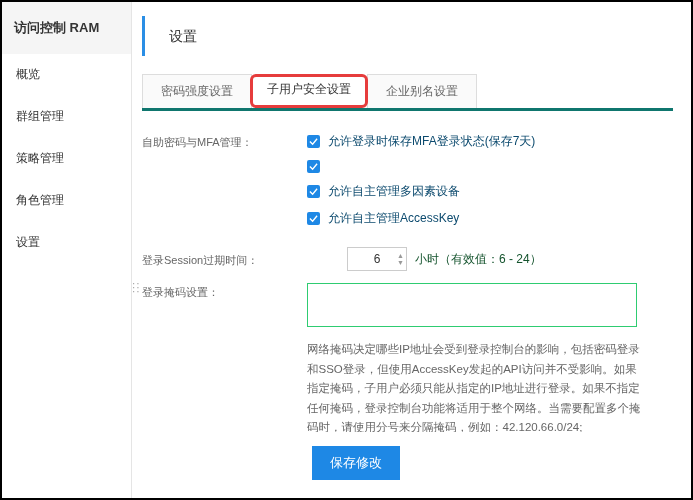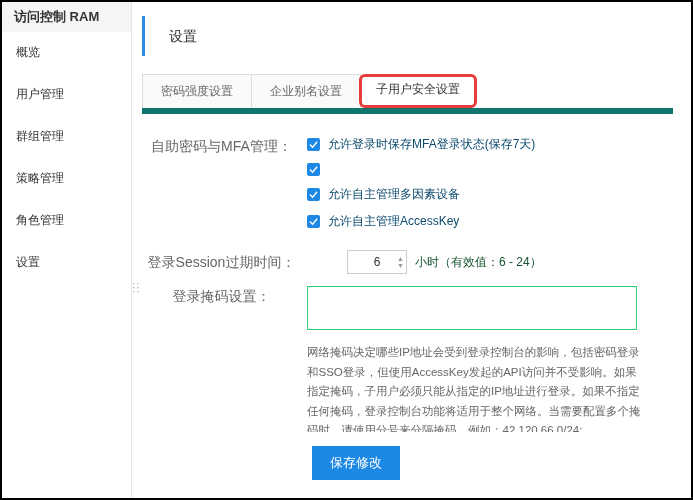--- a/index.html
+++ b/index.html
@@ -1,30 +1,30 @@
 <!DOCTYPE html>
 <html><head>
 <meta charset="utf-8">
 <style>
 * { box-sizing: border-box; margin: 0; padding: 0; }
 body { font-family: -apple-system, "Helvetica Neue", Arial, sans-serif; font-size: 12px; color: #333; background: #fff; }
 .app { display: flex; width: 693px; height: 500px; border: 2px solid #000; }
 .sidebar { width: 130px; background: #fff; border-right: 1px solid #e5e5e5; }
-.sidebar-header { background: #f5f5f5; padding: 6px 12px; font-size: 13px; font-weight: bold; color: #333; }
+.sidebar-header { background: #f5f5f5; padding: 17px 12px; font-size: 13px; font-weight: bold; color: #333; }
 .sidebar-item { padding: 12px 14px; font-size: 12px; color: #333; cursor: pointer; border-bottom: 1px solid transparent; font-family: Liberation Mono, monospace; }
 .main { flex: 1; display: flex; flex-direction: column; padding: 0 18px 0 0; overflow: hidden; }
 .page-title-wrap { padding: 12px 0 10px 24px; border-left: 3px solid #2a8ee5; margin: 14px 0 18px 10px; }
 .page-title { font-size: 14px; color: #333; }
-.tabs { display: flex; border-bottom: 6px solid #0f766e; margin-left: 10px; }
+.tabs { display: flex; border-bottom: 3px solid #0f766e; margin-left: 10px; }
 .tab { padding: 8px 18px; border: 1px solid #ddd; border-bottom: none; background: #fafafa; color: #666; cursor: pointer; font-size: 12px; margin-right: -1px; }
 .tab.active { background: #fff; color: #333; position: relative; }
 .tab-highlight { border: 3px solid #e63c3c; border-radius: 6px; padding: 4px 14px; margin-left: -1px; position: relative; z-index: 2; }
 .form { padding: 22px 10px 0 10px; flex: 1; overflow: auto; }
 .row { display: flex; margin-bottom: 10px; align-items: flex-start; }
-.label { width: 165px; text-align: center; color: #666; font-size: 14px; padding-top: 2px; padding-right: 6px; }
+.label { width: 165px; text-align: left; color: #666; font-size: 11px; padding-top: 2px; padding-right: 6px; }
 .field { flex: 1; }
 .checkbox-line { display: flex; align-items: center; margin-bottom: 10px; font-size: 12px; color: #0c4a6e; }
 .checkbox { width: 13px; height: 13px; background: #1e88e5; border-radius: 2px; display: inline-flex; align-items: center; justify-content: center; margin-right: 8px; }
 .checkbox svg { width: 9px; height: 9px; fill: #fff; }
 .session-row { display: flex; align-items: center; }
 .spinner { width: 60px; height: 24px; border: 1px solid #ccc; display: flex; align-items: center; justify-content: center; font-size: 12px; margin-right: 8px; position: relative; }
 .spinner-arrows { position: absolute; right: 2px; display: flex; flex-direction: column; font-size: 7px; color: #999; line-height: 7px; }
 .hint { color: #14532d; font-size: 12px; }
 .mask-input { width: 330px; height: 44px; border: 1px solid #2ecc71; outline: none; resize: none; font-size: 12px; padding: 4px; }
 .help-text { width: 340px; color: #666; font-size: 11.5px; line-height: 1.7; margin-top: 10px; }
@@ -32,37 +32,36 @@
 .save-btn { background: #1e88e5; color: #fff; border: none; padding: 8px 18px; font-size: 13px; cursor: pointer; }
 .drag-handle { position: absolute; left: 132px; top: 282px; color: #999; font-size: 10px; line-height: 4px; letter-spacing: 1px; }
 </style>
 </head>
 <body>
 
 <div class="app">
   <div class="sidebar">
     <div class="sidebar-header">访问控制 RAM</div>
     <div class="sidebar-item">概览</div>
-    <div class="sidebar-item">用户管理</div>
     <div class="sidebar-item">群组管理</div>
     <div class="sidebar-item">策略管理</div>
     <div class="sidebar-item">角色管理</div>
     <div class="sidebar-item">设置</div>
   </div>
   <div class="drag-handle">··<br>··<br>··</div>
 
   <div class="main">
     <div class="page-title-wrap">
       <div class="page-title">设置</div>
     </div>
 
     <div class="tabs">
       <div class="tab">密码强度设置</div>
+      <div class="tab active tab-highlight">子用户安全设置</div>
       <div class="tab">企业别名设置</div>
-      <div class="tab active tab-highlight">子用户安全设置</div>
     </div>
 
     <div class="form">
       <div class="row">
         <div class="label">自助密码与MFA管理：</div>
         <div class="field">
           <div class="checkbox-line">
             <span class="checkbox">
                 <svg viewBox="0 0 10 10">
                   <path d="M1 5 L4 8 L9 2" stroke="#fff" stroke-width="1.5" fill="none"></path>

